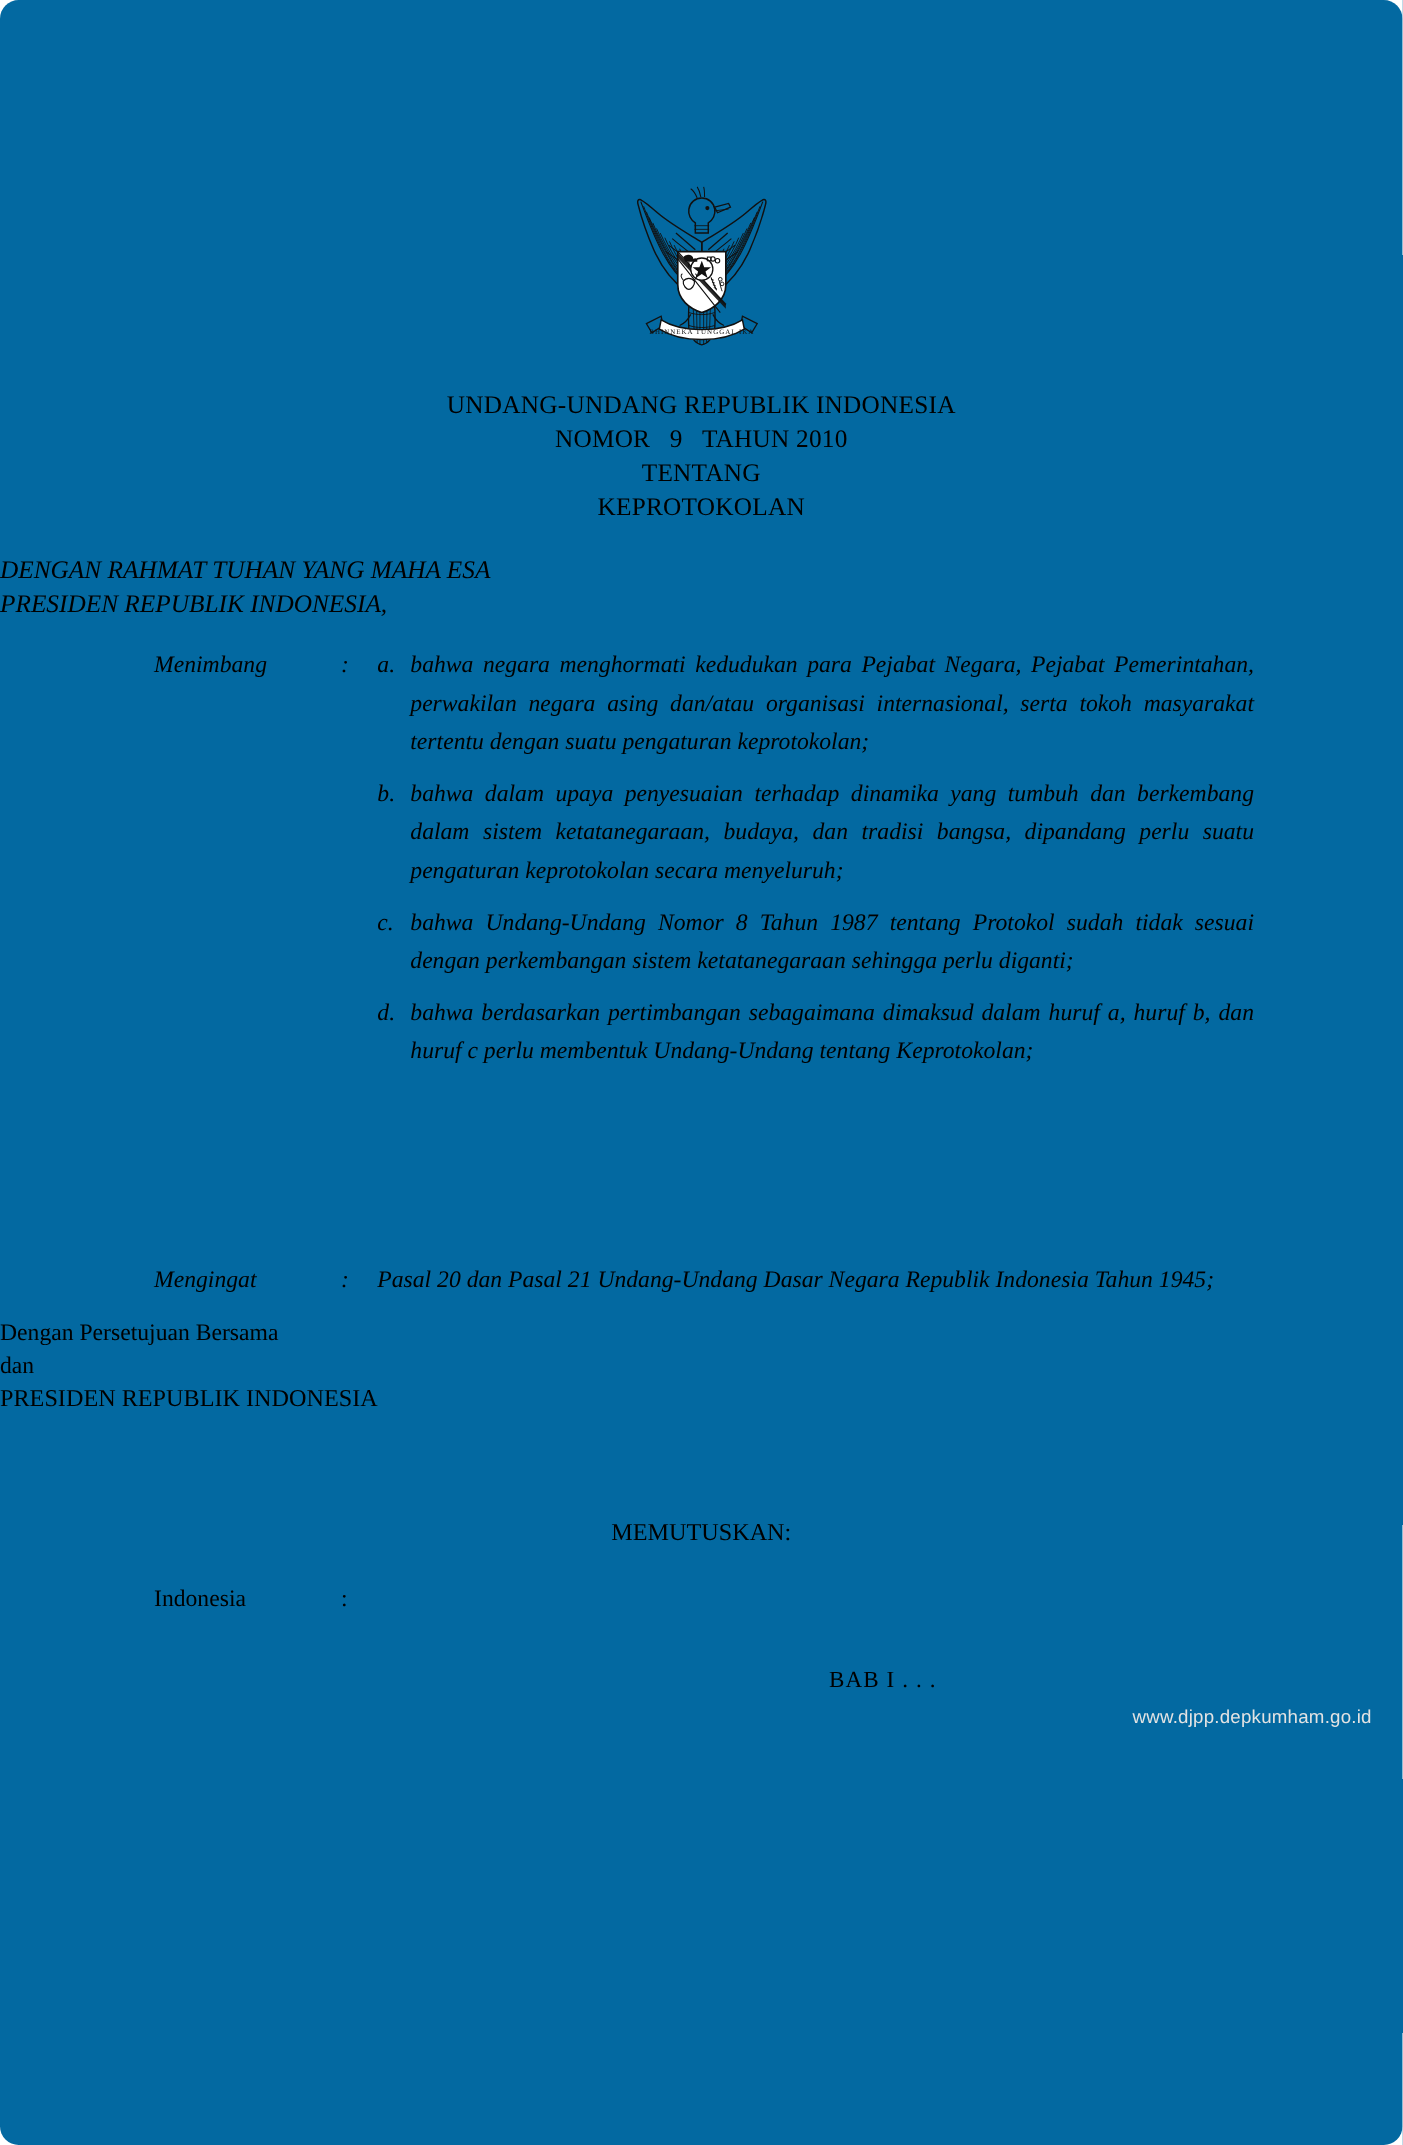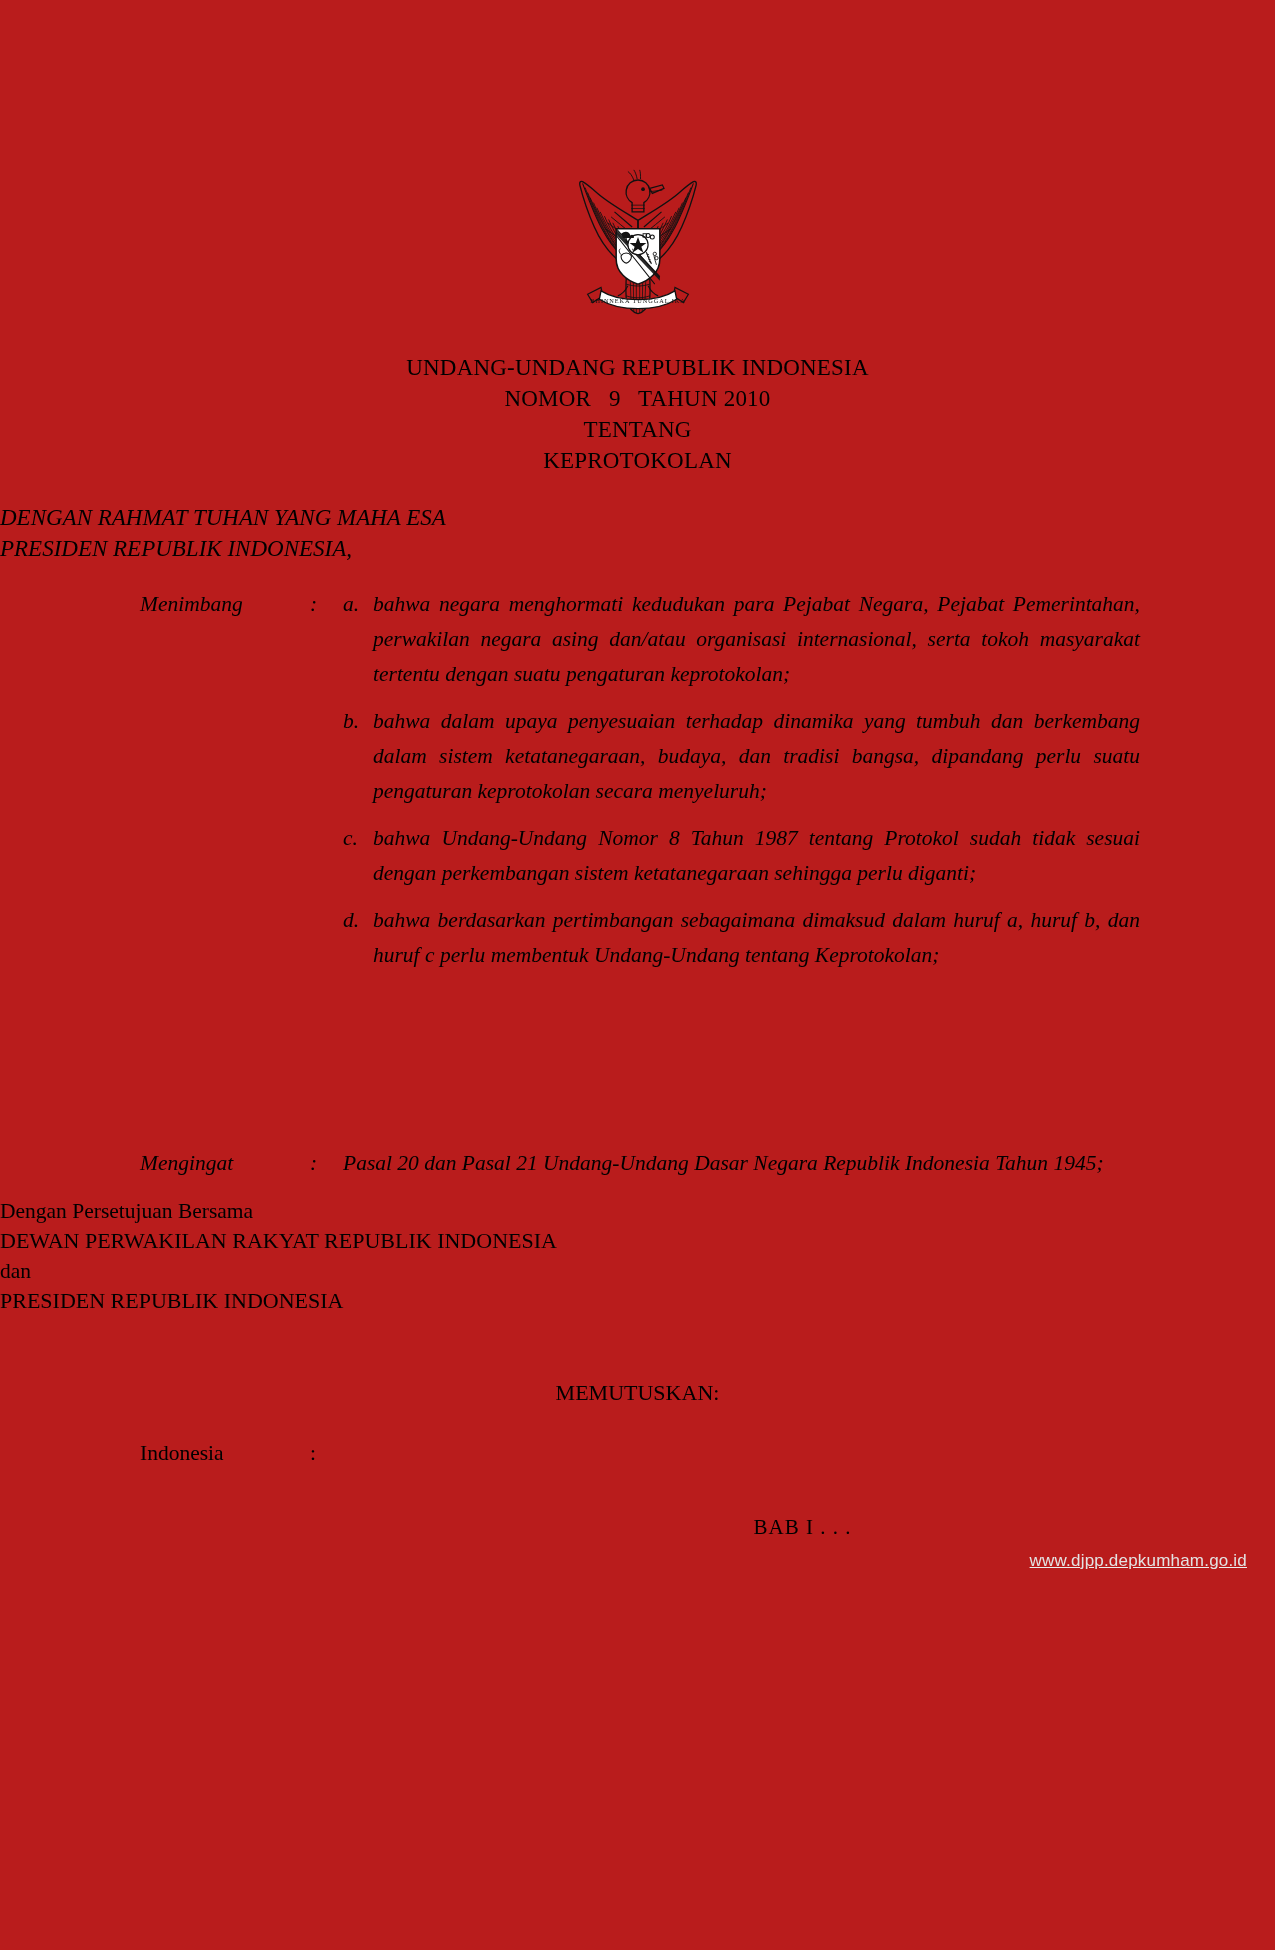--- a/index.html
+++ b/index.html
@@ -4,25 +4,26 @@
 <style>
   html, body {
     margin: 0;
     padding: 0;
     background: #ffffff;
   }
   .page {
     position: relative;
     width: 1275px;
     height: 1950px;
-    background: #b91c1c;
+    background: #0369a1;
     margin: 0 auto;
     overflow: hidden;
     font-family: "Liberation Serif", "DejaVu Serif", serif;
     color: #000000;
+    border-radius: 17px;
   }
 
   
   .emblem-wrap {
     position: absolute;
     top: 168px;
     left: 0;
     width: 100%;
     display: flex;
     justify-content: center;
@@ -152,21 +153,20 @@
     padding-left: 330px;
     box-sizing: border-box;
   }
   .watermark {
     position: absolute;
     top: 1551px;
     right: 28px;
     font-family: "Liberation Sans", "DejaVu Sans", sans-serif;
     font-size: 17px;
     color: #e3e3e3;
-    text-decoration: underline;
     text-decoration-color: #ececec;
     letter-spacing: 0.2px;
     white-space: nowrap;
   }
 </style>
 </head>
 <body>
 
 <div class="page">
 
@@ -333,21 +333,20 @@
   <div class="clause" id="mengingat">
     <div class="clause-row">
       <div class="clause-label">Mengingat</div>
       <div class="clause-colon">:</div>
       <div class="clause-body plain-text">Pasal 20 dan Pasal 21 Undang-Undang Dasar Negara Republik Indonesia Tahun 1945;</div>
     </div>
   </div>
 
   <div class="persetujuan">
     <div>Dengan Persetujuan Bersama</div>
-    <div class="caps">DEWAN PERWAKILAN RAKYAT REPUBLIK INDONESIA</div>
     <div>dan</div>
     <div class="caps">PRESIDEN REPUBLIK INDONESIA</div>
   </div>
 
   <div class="memutuskan">MEMUTUSKAN:</div>
 
   <div class="menetapkan">
     <div class="clause-row">
       <div class="clause-label">Indonesia</div>
       <div class="clause-colon">:</div>

